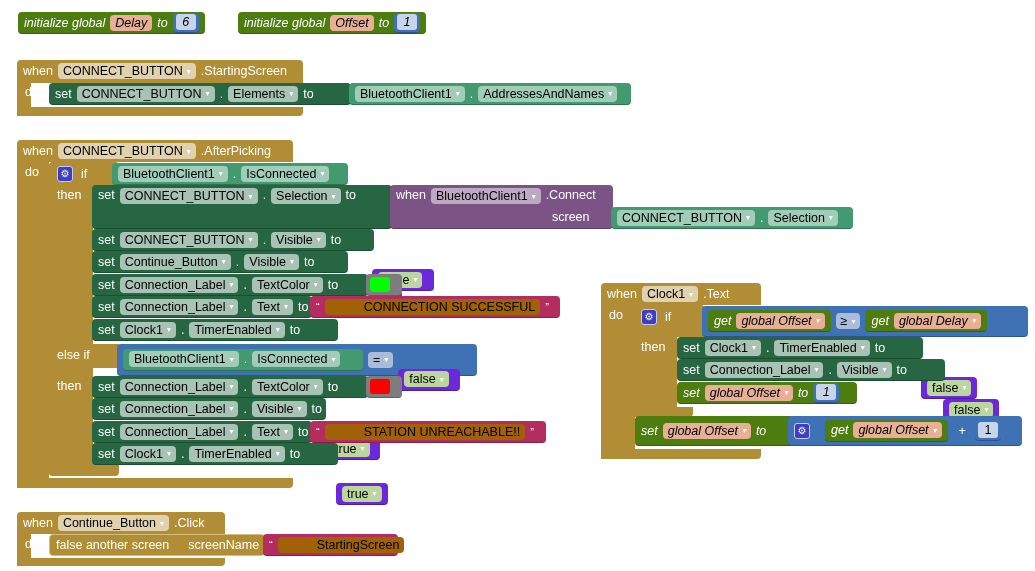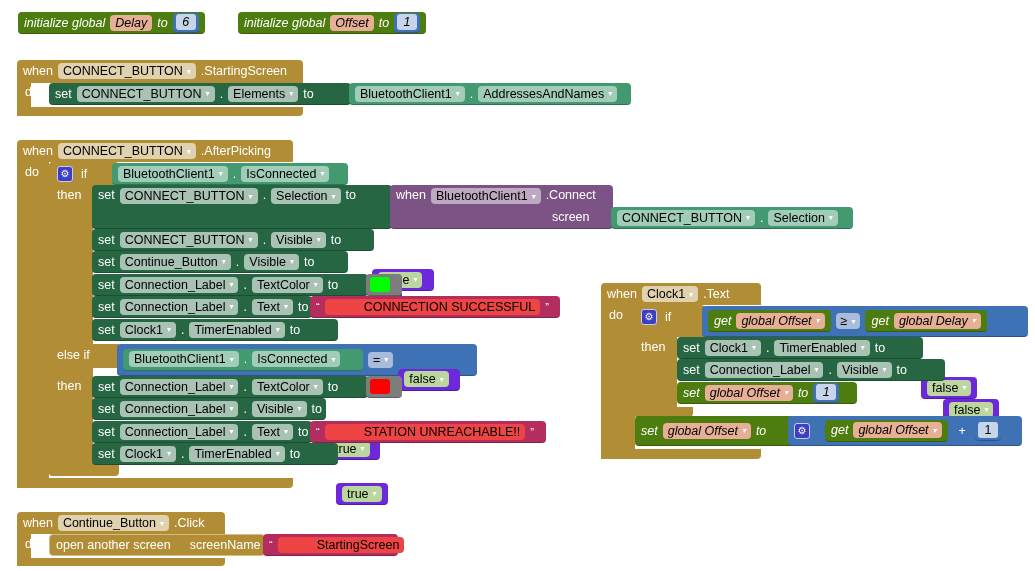--- a/index.html
+++ b/index.html
@@ -25,21 +25,21 @@
   .field {
     display:inline-flex; align-items:center; height:16px; padding:0 5px; border-radius:4px;
     color:#000; font-size:12.5px; gap:4px;
   }
   .f-event { background:#e0d2ae; }
   .f-setter { background:#a8c2b4; }
   .f-getter { background:#a1ccb8; }
   .f-logic { background:#bcd69f; color:#000; }
   .f-math { background:#a9bddb; }
   .f-var { background:#e7af96; }
-  .f-text { background:#ef4444;padding-left:39px; }
+  .f-text { background:#a16207;padding-left:39px; }
   .f-call { background:#bea9c2; }
   .dd { font-size:8px; color:#fff; }
   .num {
     display:inline-flex; align-items:center; justify-content:center; height:16px; min-width:14px;
     padding:0 3px; border-radius:3px; background:#c7d5eb; color:#000;
   }
   .quote { color:#fff; font-size:11px; }
   .swatch { width:20px; height:15px; border-radius:3px; display:inline-block; }
   .gear {
     width:14px; height:14px; border-radius:3px; background:#3c3fc2; border:1px solid #c9c9f2;
@@ -501,20 +501,20 @@
     <span class="kw">when</span>
     <span class="field f-event">
         <span>Continue_Button</span>
         <span class="dd">▾</span>
       </span>
     <span>.Click</span>
   </div>
   <span class="abs kw" style="left:8px;top:25px;">do</span>
 </div>
 <div class="blk ctrl" style="left:49px;top:534px;width:216px;border:1px solid #d4bd83;">
-  <span>open another screen</span>
+  <span>false another screen</span>
   <span style="margin-left:14px;">screenName</span>
 </div>
 <div class="blk text" style="left:263px;top:534px;width:135px;">
   <span class="quote">“</span>
   <span class="field f-text">StartingScreen</span>
   <span class="quote">”</span>
 </div>
 
 </body></html>

